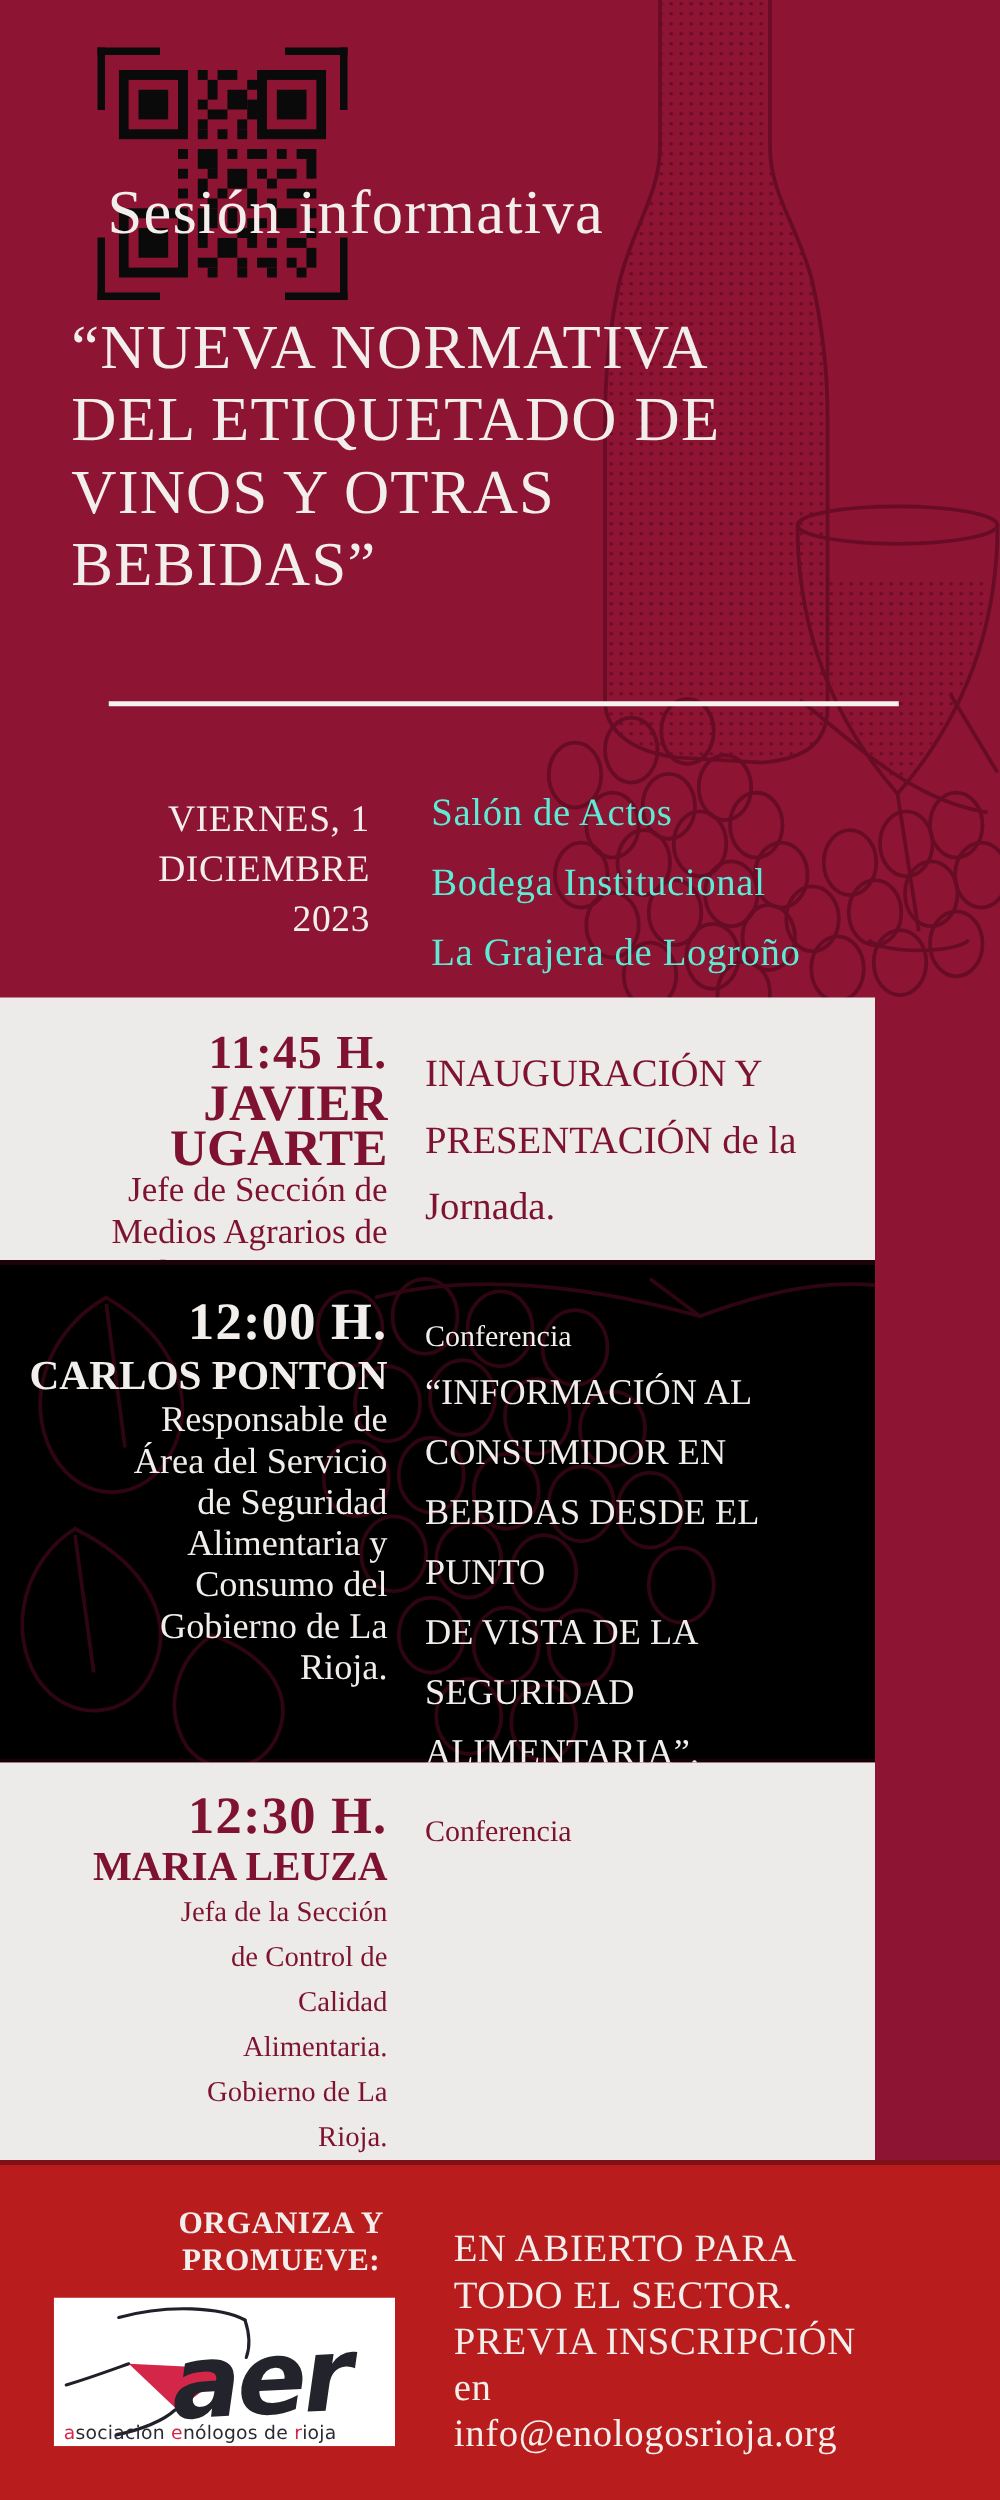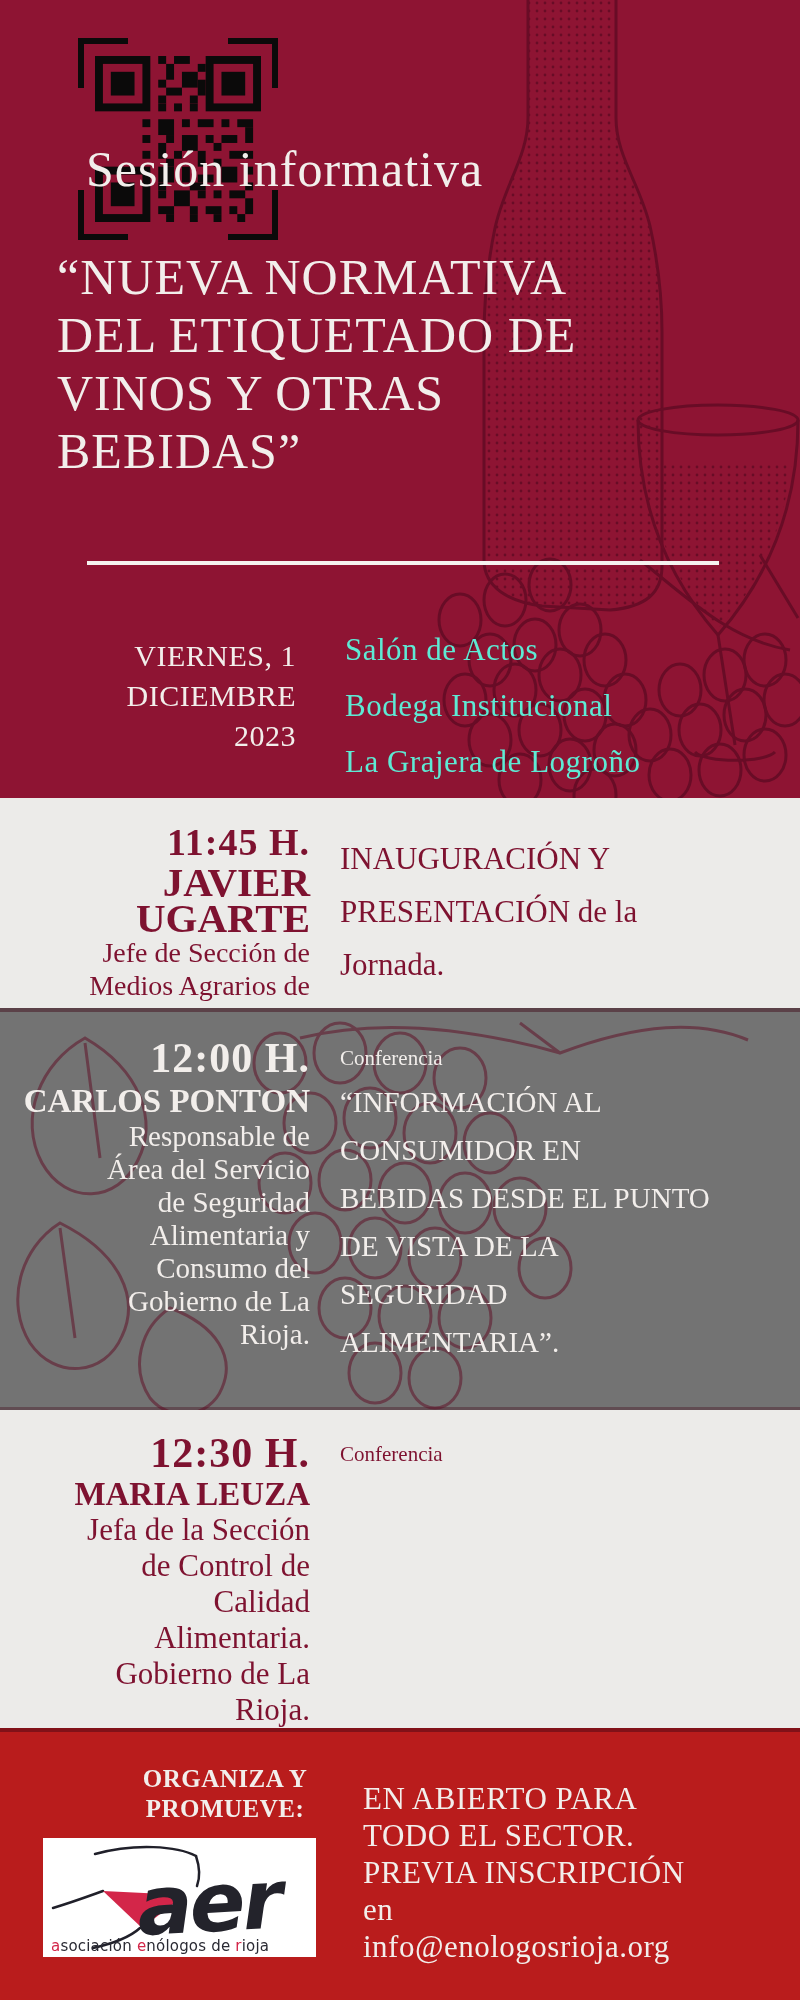--- a/index.html
+++ b/index.html
@@ -35,44 +35,44 @@
   .date{
     position:absolute;left:0;top:636px;width:296px;text-align:right;
     font-size:30px;line-height:40px;color:#F2EEEB;white-space:pre-line;letter-spacing:.5px;
   }
   .venue{
     position:absolute;left:345px;top:622px;width:440px;
     font-size:31px;line-height:56px;color:#5eead4;white-space:pre-line;letter-spacing:.5px;
   }
 
   
-  .slot{position:absolute;left:0;width:800px;overflow:hidden;}
+  .slot{position:absolute;left:0;width:700px;overflow:hidden;}
   .slot.light{background:#ECEBE9;color:#7E1230;}
-  .slot.dark{background:#737373;color:#F2EEEB;box-shadow:inset 0 4px 0 rgba(62,4,20,.45), inset 0 -3px 0 rgba(62,4,20,.35);padding-left:24px;}
+  .slot.dark{background:#000000;color:#F2EEEB;box-shadow:inset 0 4px 0 rgba(62,4,20,.45), inset 0 -3px 0 rgba(62,4,20,.35);padding-left:24px;}
   .s1{top:798px;height:210px;}
   .s2{top:1008px;height:402px;}
   .s3{top:1410px;height:318px;}
   .slot-left{position:absolute;left:0;width:310px;text-align:right;}
   .slot-right{position:absolute;left:340px;right:8px;}
   .s1 .slot-left{top:22px;}   .s1 .slot-right{top:34px;}
   .s2 .slot-left{top:26px;}   .s2 .slot-right{top:30px;}
   .s3 .slot-left{top:20px;}   .s3 .slot-right{top:24px;}
   .time{font-weight:700;letter-spacing:1px;}
   .s1 .time{font-size:38px;line-height:44px;}
   .s2 .time,.s3 .time{font-size:42px;line-height:48px;}
   .s3 .time{line-height:46px;}
   .speaker{font-weight:700;}
   .s1 .speaker{font-size:41px;line-height:36px;padding-left:44px;}
   .s2 .speaker{font-size:33px;line-height:38px;}
   .s3 .speaker{font-size:33px;line-height:36px;}
   .role{white-space:pre-line;}
   .s1 .role{font-size:28px;line-height:33px;}
   .s2 .role{font-size:29px;line-height:33px;}
-  .s3 .role{font-size:31px;line-height:36px;}
-  .kicker{font-size:21px;line-height:40px;}
+  .s3 .role{font-size:23px;line-height:36px;}
+  .kicker{font-size:24px;line-height:40px;margin-top:12px;}
   .desc{white-space:pre-line;}
   .s1 .desc{font-size:31px;line-height:53px;}
   .s2 .desc{font-size:29px;line-height:48px;}
   .s3 .desc{font-size:30px;line-height:48px;}
   .slot-art{position:absolute;left:0;top:0;width:760px;height:402px;}
   .slot-left,.slot-right{z-index:2;}
 
   
   .footer{position:absolute;left:0;top:1728px;width:800px;height:272px;background:#b91c1c;
           box-shadow:inset 0 4px 0 rgba(62,4,20,.45);}

